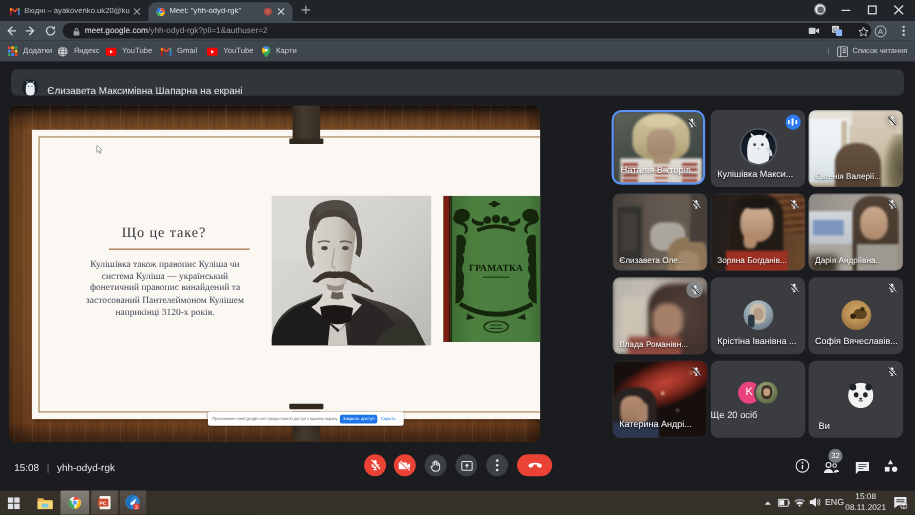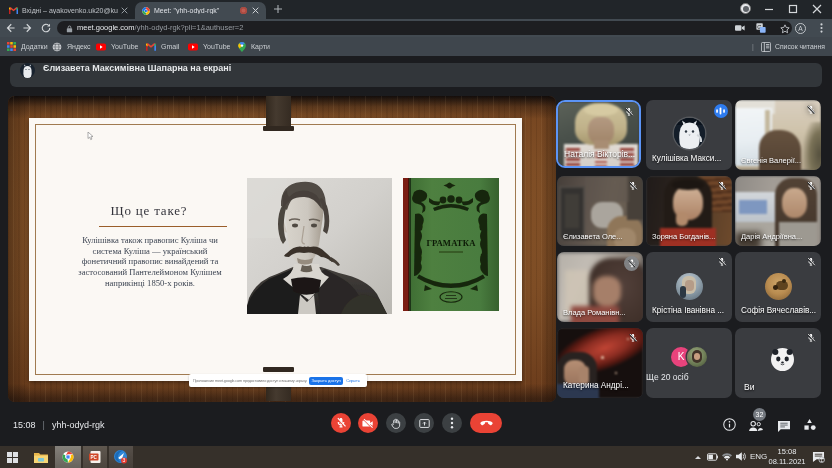--- a/index.html
+++ b/index.html
@@ -7,23 +7,23 @@
 
 #tabbar{position:absolute;left:0;top:0;width:832px;height:19px;background:#212529}
 .tab{position:absolute;top:2px;height:17px;font-size:7px;color:#bdc1c6;display:flex;align-items:center}
 .tab.active{background:#424a51;border-radius:7px 7px 0 0;color:#dee1e6}
 #toolbar{position:absolute;left:0;top:19px;width:832px;height:18px;background:#424a51}
 #bookbar{position:absolute;left:0;top:37px;width:832px;height:19px;background:#3f464d}
 .bm{position:absolute;top:3px;height:13px;display:flex;align-items:center;font-size:7px;color:#ccd0d4}
 #omni{position:absolute;left:57px;top:2px;width:735px;height:14px;border-radius:7px;background:#1d1e21;color:#e8eaed;font-size:7.5px;line-height:14px}
 
 #page{position:absolute;left:0;top:56px;width:832px;height:390px;background:#1b1c1f}
-#banner{position:absolute;left:10px;top:7px;width:812px;height:24px;border-radius:6px;background:#32363a;display:flex;align-items:flex-start;color:#e6e8ea;font-size:9px;font-weight:bold}
+#banner{position:absolute;left:10px;top:7px;width:812px;height:24px;border-radius:6px;background:#32363a;display:flex;align-items:flex-end;color:#e6e8ea;font-size:9px;font-weight:normal}
 
-#feed{position:absolute;left:8px;top:40px;width:548px;height:306px;border-radius:7px;overflow:hidden}
+#feed{position:absolute;left:8px;top:40px;width:483px;height:306px;border-radius:7px;overflow:hidden}
 #wood{position:absolute;inset:0;background:
  repeating-linear-gradient(90deg, rgba(45,20,2,.13) 0 1px, rgba(0,0,0,0) 1px 5px, rgba(255,210,150,.07) 5px 6px, rgba(0,0,0,0) 6px 10px, rgba(35,15,0,.10) 10px 12px, rgba(0,0,0,0) 12px 16px),
  linear-gradient(180deg, rgba(5,5,8,.88) 0, rgba(5,5,8,.3) 3.5%, rgba(0,0,0,0) 7.5%, rgba(0,0,0,0) 94%, rgba(5,5,8,.45) 99%),
  linear-gradient(90deg, rgba(10,5,0,.35) 0, rgba(0,0,0,0) 4%, rgba(0,0,0,0) 97%, rgba(10,5,0,.3) 100%),
  radial-gradient(130% 95% at 45% 42%, #8d5a2c 0%, #7e4d25 45%, #68391a 75%, #50280f 100%)}
 #slide{position:absolute;left:21px;top:22px;width:493px;height:263px;background:#fbf8f4;box-shadow:0 2px 5px rgba(0,0,0,.45)}
 #innerborder{position:absolute;left:6px;top:6px;right:6px;bottom:6px;border:1px solid #a07a50}
 #h1s{position:absolute;left:20px;top:85px;width:200px;text-align:center;font-family:"Liberation Serif",serif;font-size:13px;color:#33333b;letter-spacing:0.8px}
 #rule{position:absolute;left:70px;top:108px;width:128px;height:1.2px;background:#9a5e2a}
 #para{position:absolute;left:42px;top:117px;width:158px;text-align:center;font-family:"Liberation Serif",serif;font-size:8.6px;line-height:10.7px;color:#3d4553}
@@ -209,21 +209,21 @@
           <circle cx="18" cy="13" r="1.1" fill="#303a44"></circle>
         </svg>
       <span style="margin-left:8px">Єлизавета Максимівна Шапарна на екрані</span>
     </div>
     <div id="feed">
       <div id="wood"></div>
       <div id="slide">
         <div id="innerborder"></div>
         <div id="h1s">Що це таке?</div>
         <div id="rule"></div>
-        <div id="para">Кулішівка також правопис Куліша чи система Куліша — український фонетичний правопис винайдений та застосований Пантелеймоном Кулішем наприкінці 1850-х років.</div>
+        <div id="para">Кулішівка також правопис Куліша чи система Куліша — український фонетичний правопис винайдений та застосований Пантелеймоном Кулішем наприкінці 3120-х років.</div>
         <div id="photo"><svg width="145" height="136" viewBox="0 0 145 136">
           <defs>
             <linearGradient id="pbg" x1="0" y1="0" x2="1" y2="1">
                   <stop offset="0" stop-color="#dedcd8"></stop>
                   <stop offset=".5" stop-color="#d2d0cc"></stop>
                   <stop offset="1" stop-color="#bab8b2"></stop>
                 </linearGradient>
             <linearGradient id="face" x1="0" y1="0" x2="1" y2="0">
                   <stop offset="0" stop-color="#d8d4cc"></stop>
                   <stop offset=".6" stop-color="#ccc7bf"></stop>

